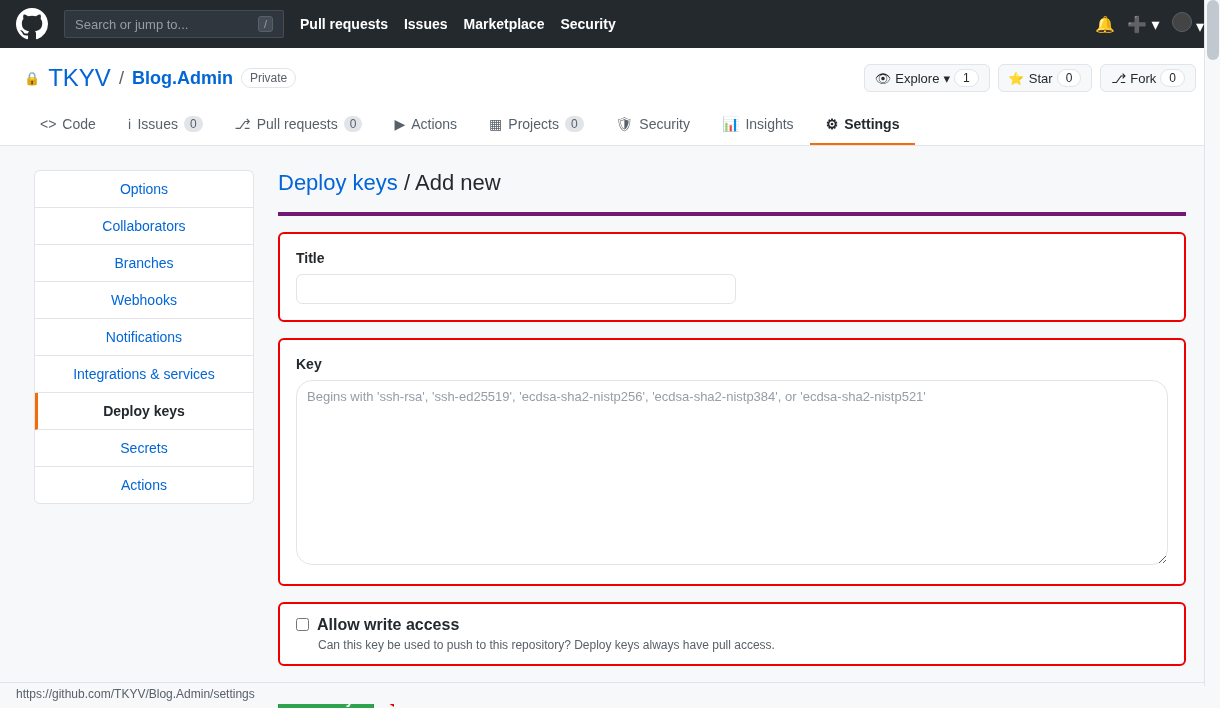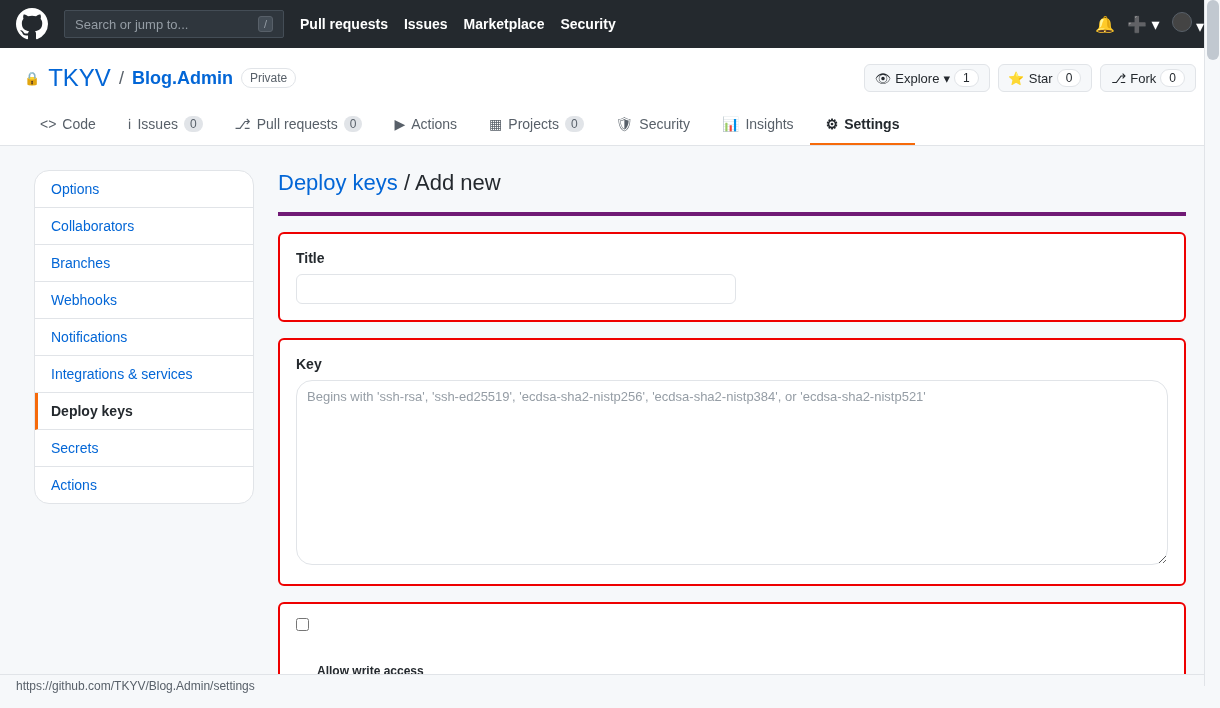--- a/index.html
+++ b/index.html
@@ -153,22 +153,23 @@
     }
 
     
     .sidebar {
       width: 220px;
       flex-shrink: 0;
     }
     .sidebar-nav {
       background: white;
       border: 1px solid #e1e4e8;
-      border-radius: 15px;
+      border-radius: 6px;
       overflow: hidden;
+      text-align: center;
     }
     .sidebar-item {
       padding: 10px 16px;
       font-size: 14px;
       color: #0366d6;
       cursor: pointer;
       border-bottom: 1px solid #e1e4e8;
       display: block;
       text-decoration: none;
     }
@@ -248,24 +249,23 @@
     .checkbox-row {
       display: flex;
       align-items: flex-start;
       gap: 8px;
     }
     .checkbox-row input[type="checkbox"] {
       margin-top: 2px;
       cursor: pointer;
     }
     .checkbox-label {
-      font-size: 12px;
+      font-size: 16px;
       font-weight: 600;
       color: #24292e;
-      margin-top: 48px;
     }
     .checkbox-desc {
       font-size: 12px;
       color: #586069;
       margin-top: 4px;
       margin-left: 22px;
     }
 
     
     .add-key-area {
@@ -303,21 +303,21 @@
       border-bottom: 8px solid transparent;
       border-right: 12px solid #e00;
       position: absolute;
       left: -12px;
       top: -7px;
     }
 
     
     .status-bar {
       position: fixed;
-      bottom: 12px;
+      bottom: 4px;
       left: 0;
       right: 0;
       background: #f6f8fa;
       border-top: 1px solid #e1e4e8;
       padding: 4px 16px;
       font-size: 12px;
       color: #586069;
       height: 22px;
       display: flex;
       align-items: center;
@@ -473,20 +473,21 @@
     <div class="form-section">
       <label class="form-label">Key</label>
       <textarea class="form-textarea" placeholder="Begins with 'ssh-rsa', 'ssh-ed25519', 'ecdsa-sha2-nistp256', 'ecdsa-sha2-nistp384', or 'ecdsa-sha2-nistp521'" style=""></textarea>
     </div>
 
     <div class="checkbox-section">
       <div class="checkbox-row">
         <input type="checkbox" id="allow-write" style="">
         <label class="checkbox-label" for="allow-write">Allow write access</label>
       </div>
+      <p class="checkbox-desc">Can this key be used to push to this repository? Deploy keys always have pull access.</p>
     </div>
 
     <div class="add-key-area">
       <button class="btn-green">Add key</button>
       <div class="arrow-container">
         <div class="arrow-line">
           <div class="arrow-head"></div>
         </div>
       </div>
     </div>

